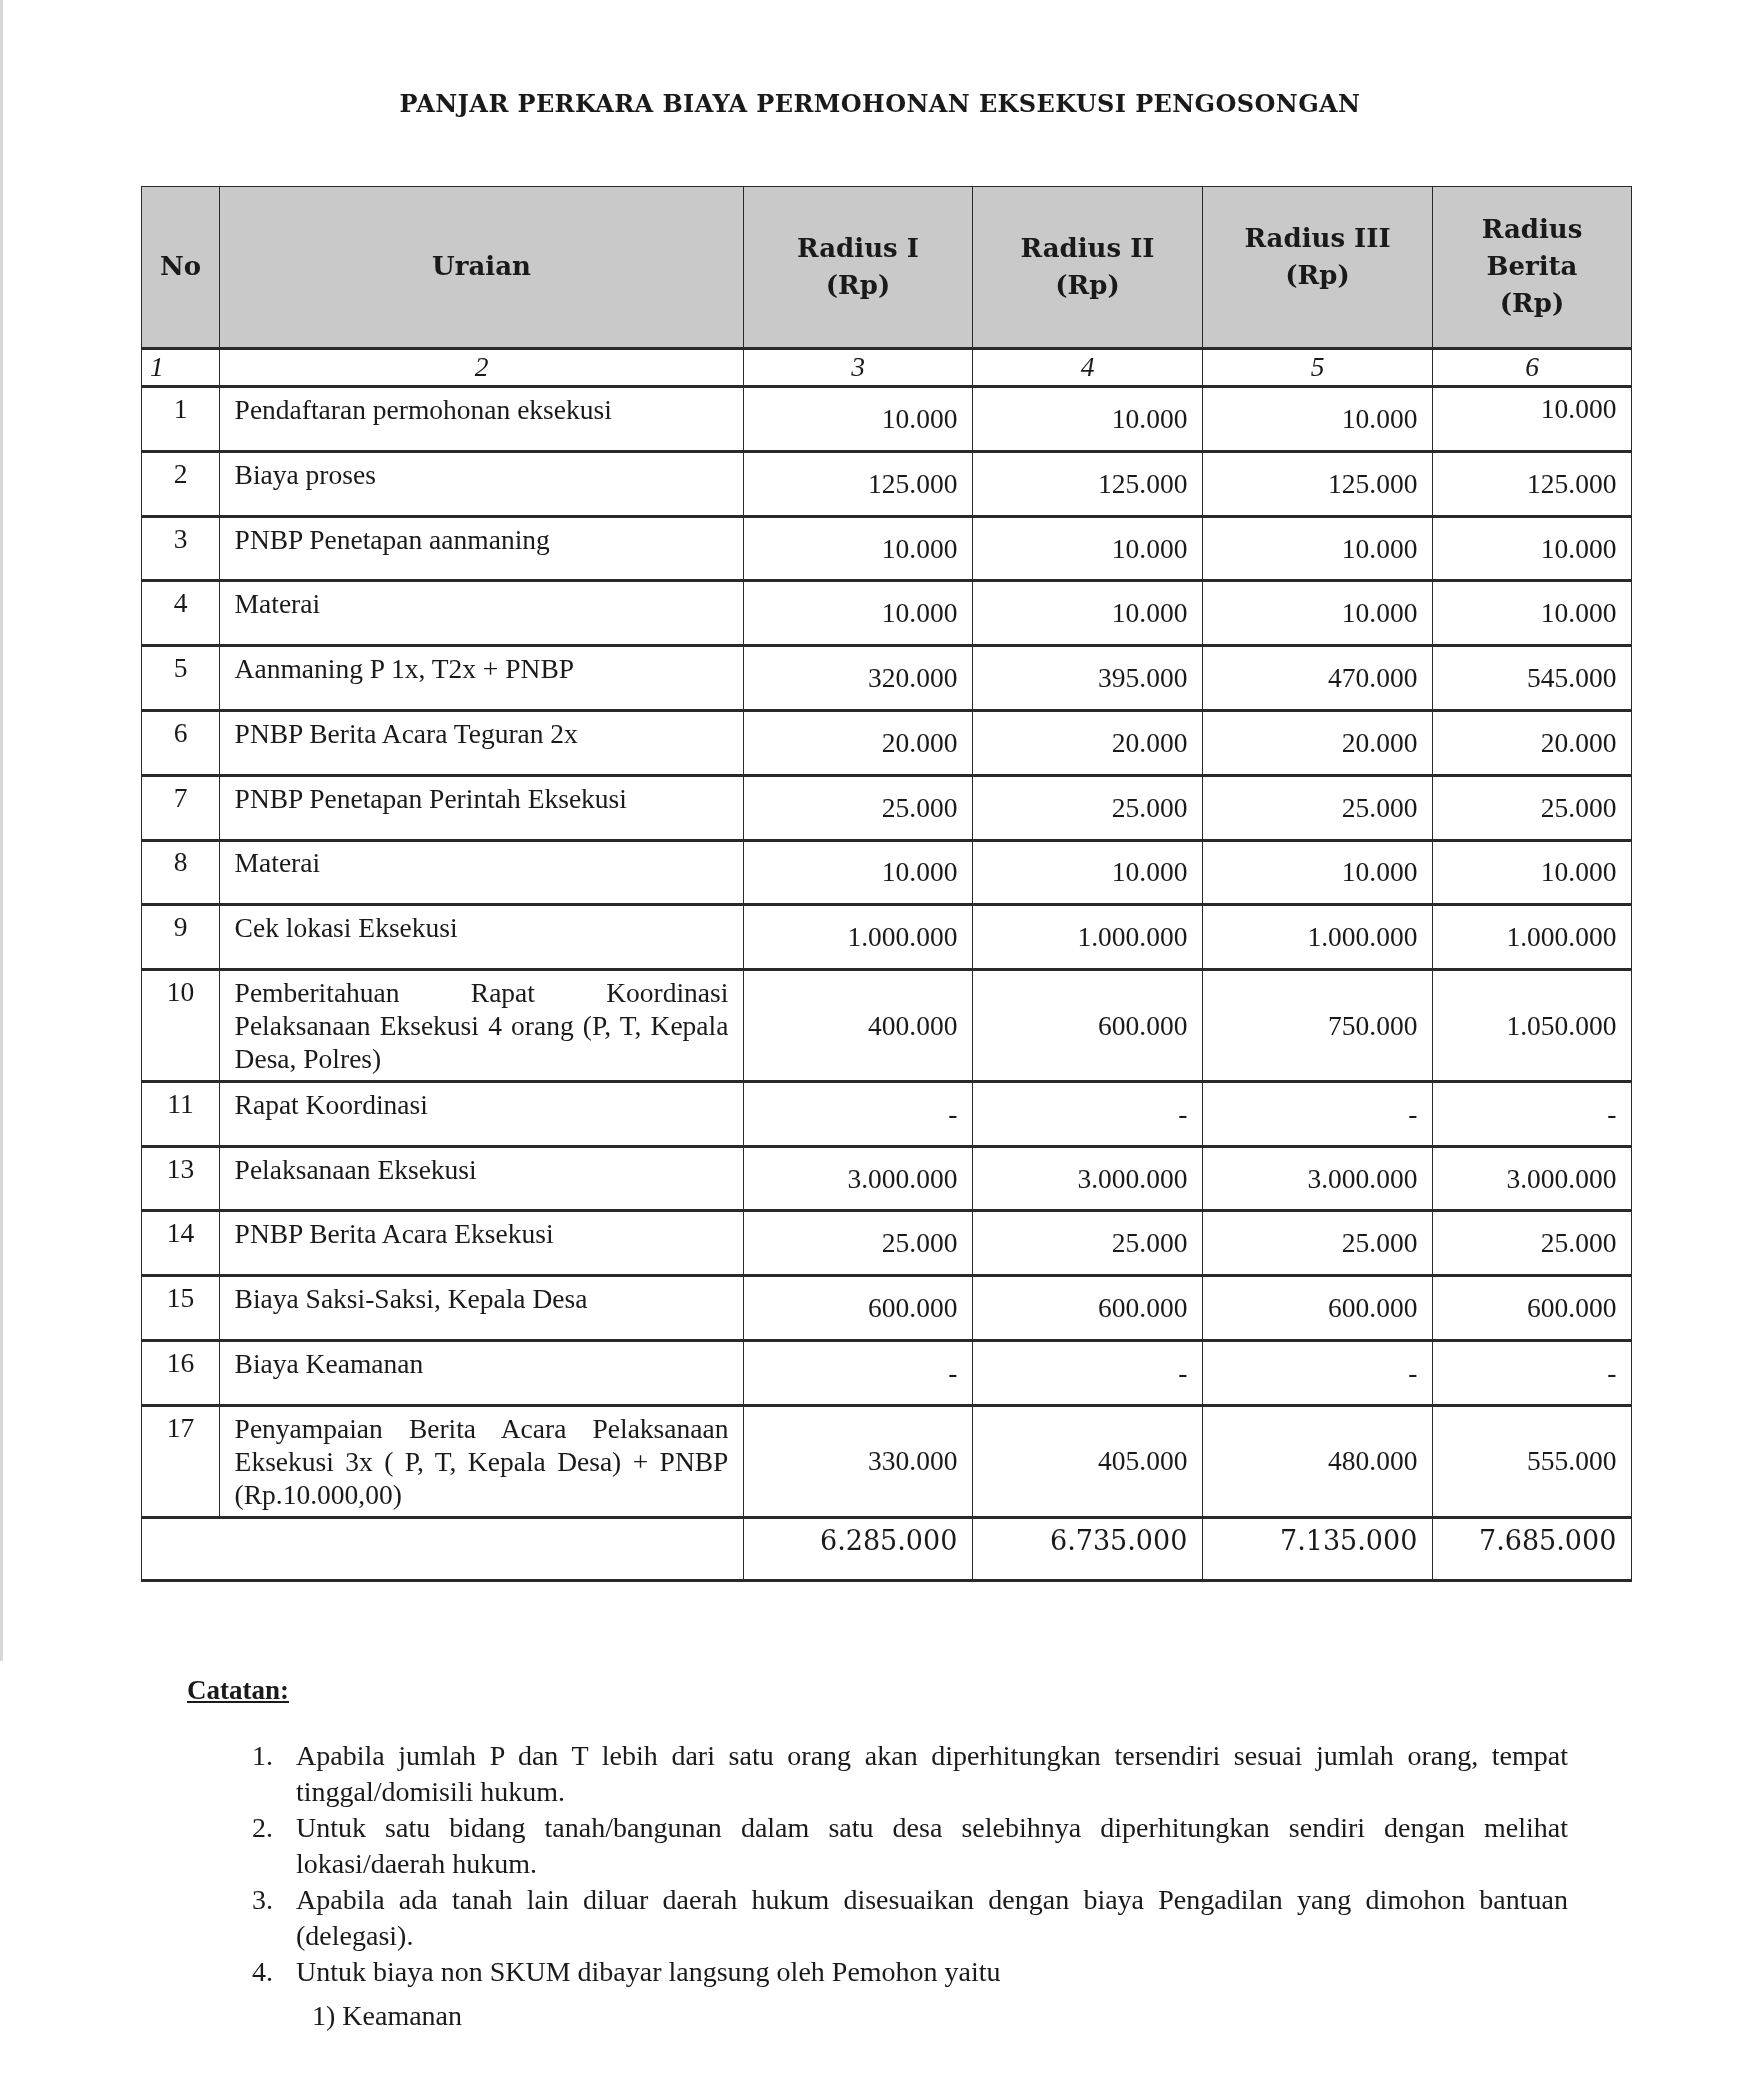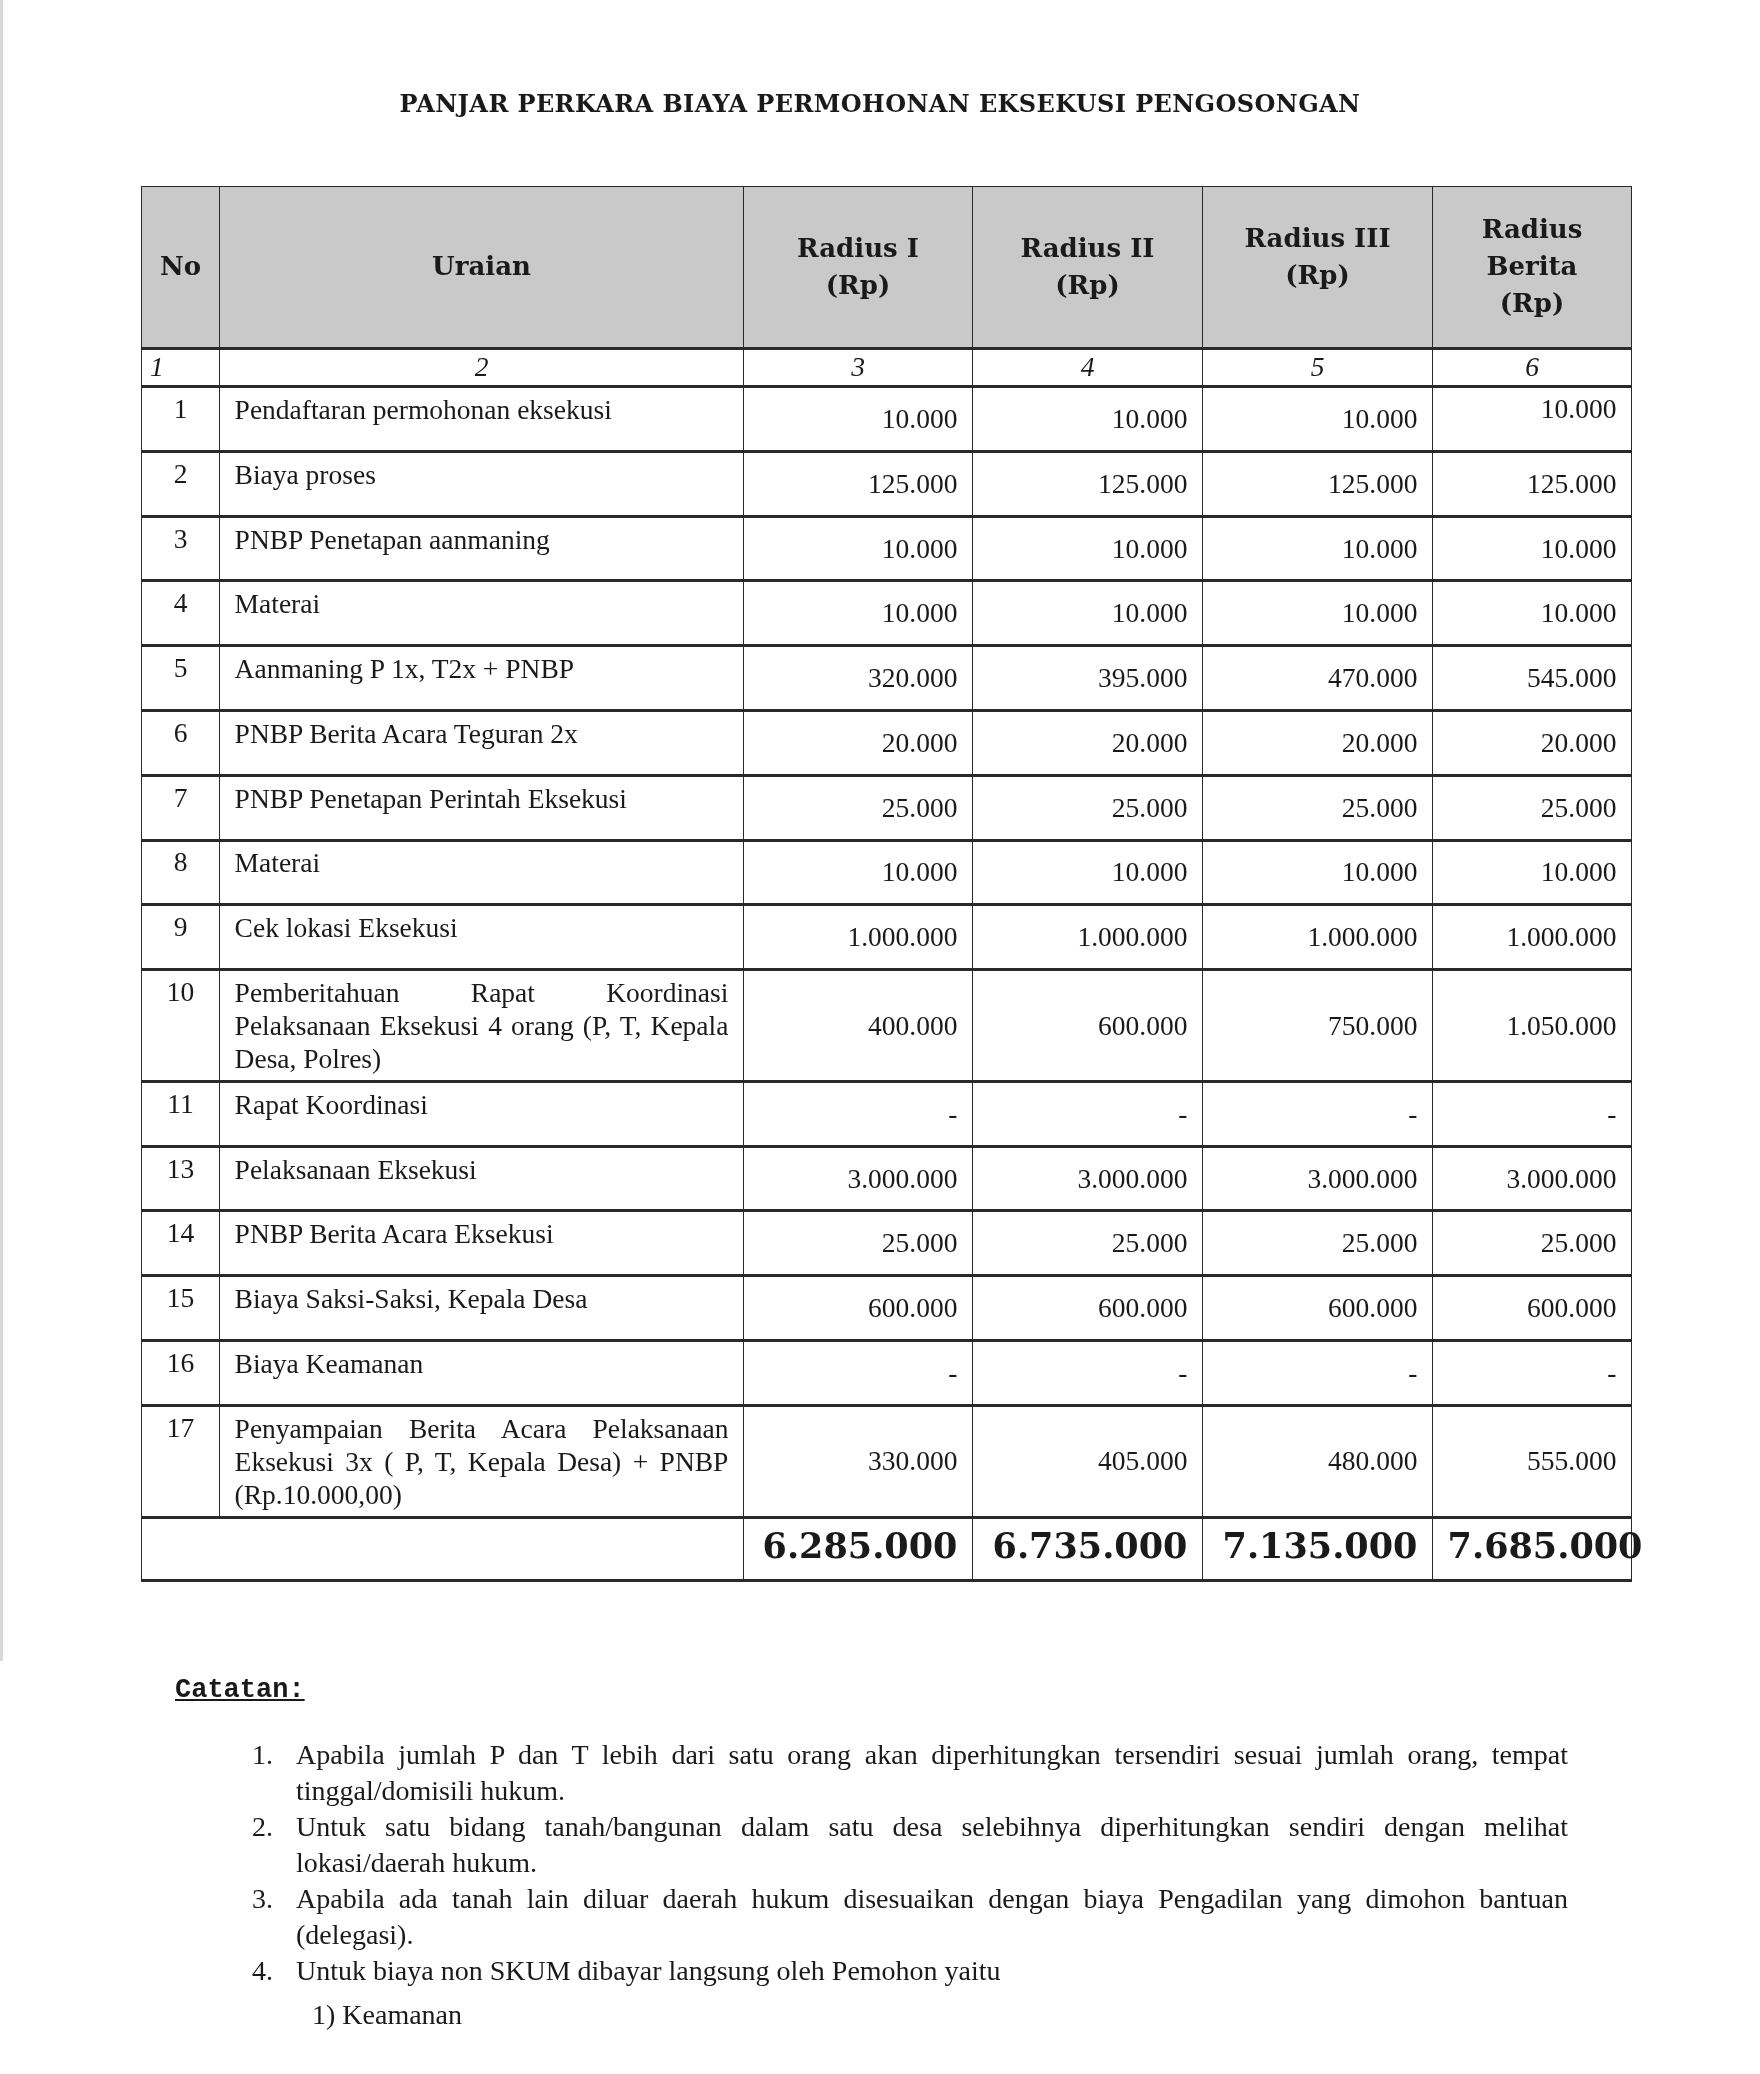--- a/index.html
+++ b/index.html
@@ -29,24 +29,24 @@
     }
     table.fee tr.colnum td {
       font-style: italic; text-align: center; height: 27.5px; padding: 1.6px 8px;
       border-bottom: 3.2px solid #2a2a2a;
     }
     table.fee td.no { text-align: center; }
     table.fee td.desc { text-align: justify; text-align-last: left; line-height: 33px; }
     table.fee td.amt { text-align: right; vertical-align: middle; }
     table.fee td.amt.top { vertical-align: top; }
     table.fee tbody tr.item td { height: 52px; border-bottom: 3.2px solid #2a2a2a; }
-    table.fee tr.total td { height: 49px; font-weight: bold; font-family: "DejaVu Serif", serif; font-size: 35px; border-top: 3.2px solid #2a2a2a; border-bottom: 3.2px solid #2a2a2a; }
+    table.fee tr.total td { height: 49px; font-weight: normal; font-family: "DejaVu Serif", serif; font-size: 27px; border-top: 3.2px solid #2a2a2a; border-bottom: 3.2px solid #2a2a2a; }
     table.fee tr.total td.amt { vertical-align: top; padding-top: 6.5px; }
     .notes { position: absolute; left: 175px; top: 1675px; width: 1393px; font-size: 28px; font-family: "Liberation Serif", "DejaVu Serif", serif; }
-    .notes-title { font-weight: bold; text-decoration: underline; font-family: Liberation Mono, monospace; font-size: 27px; margin-bottom: 32px; }
+    .notes-title { font-weight: bold; text-decoration: underline; font-family: Liberation Serif, serif; font-size: 27px; margin-bottom: 32px; margin-left: 12px; }
     .notes ol { margin: 0; padding-left: 105px; }
     .notes ol li { line-height: 36px; padding-left: 16px; text-align: justify; }
     .notes .sub { padding-left: 16px; margin-top: 8px; }
   </style>
 </head>
 <body>
 
 <div class="left-edge"></div>
 
 <div class="title">PANJAR PERKARA BIAYA PERMOHONAN EKSEKUSI PENGOSONGAN</div>

